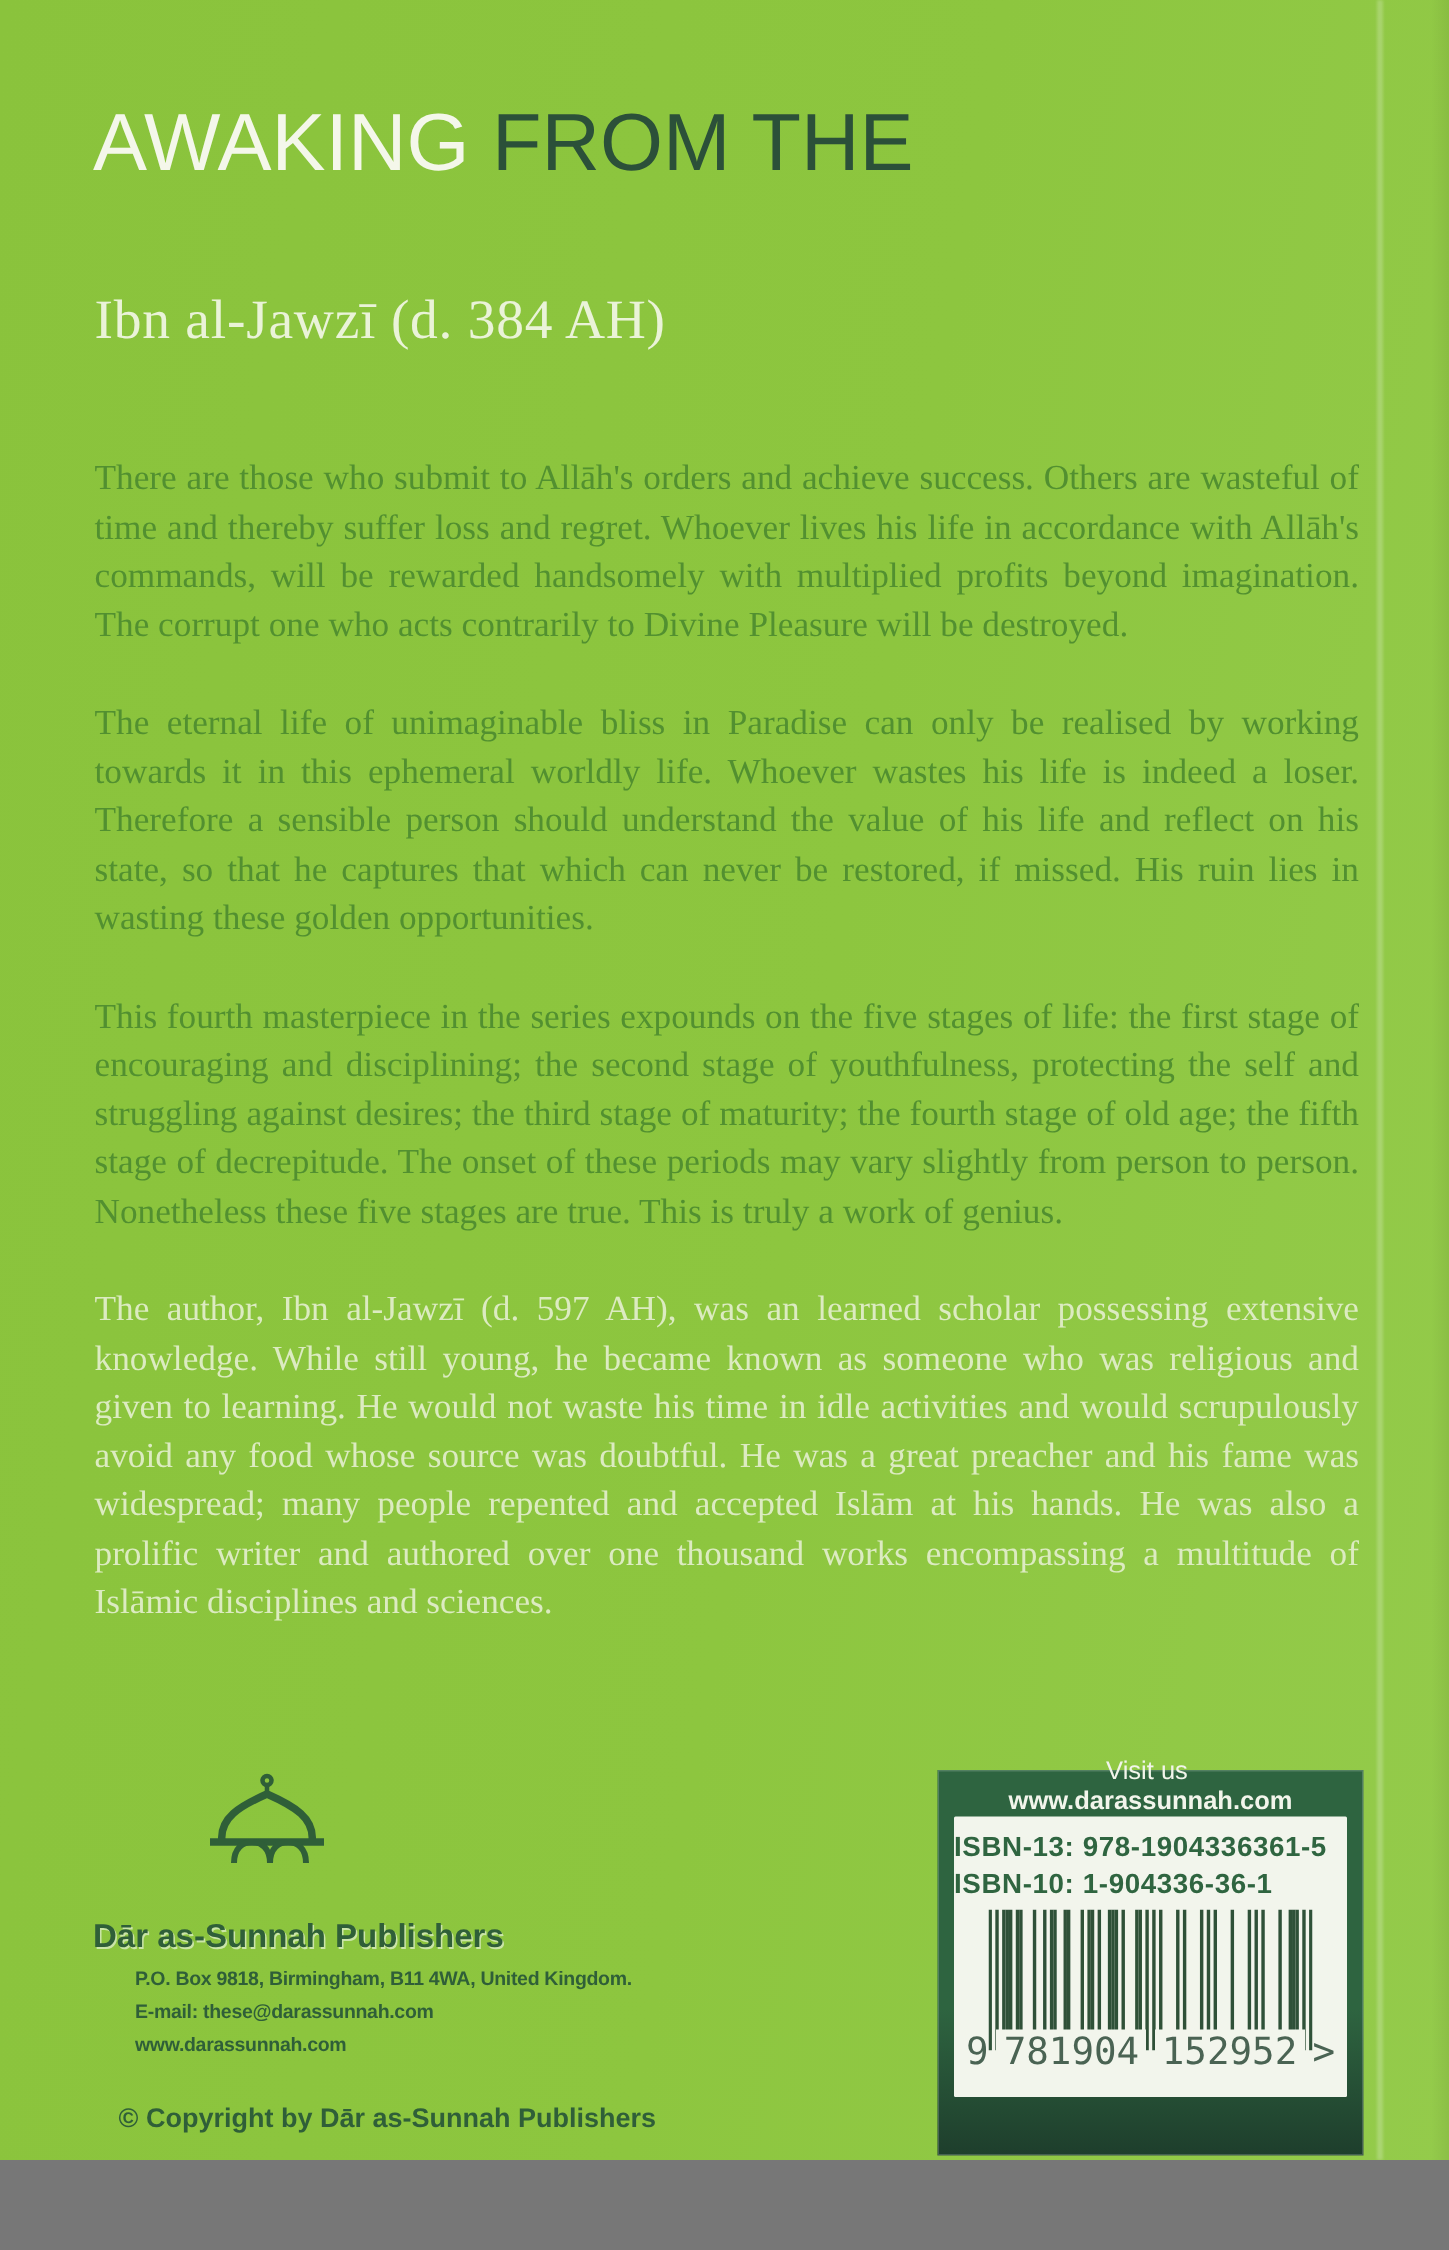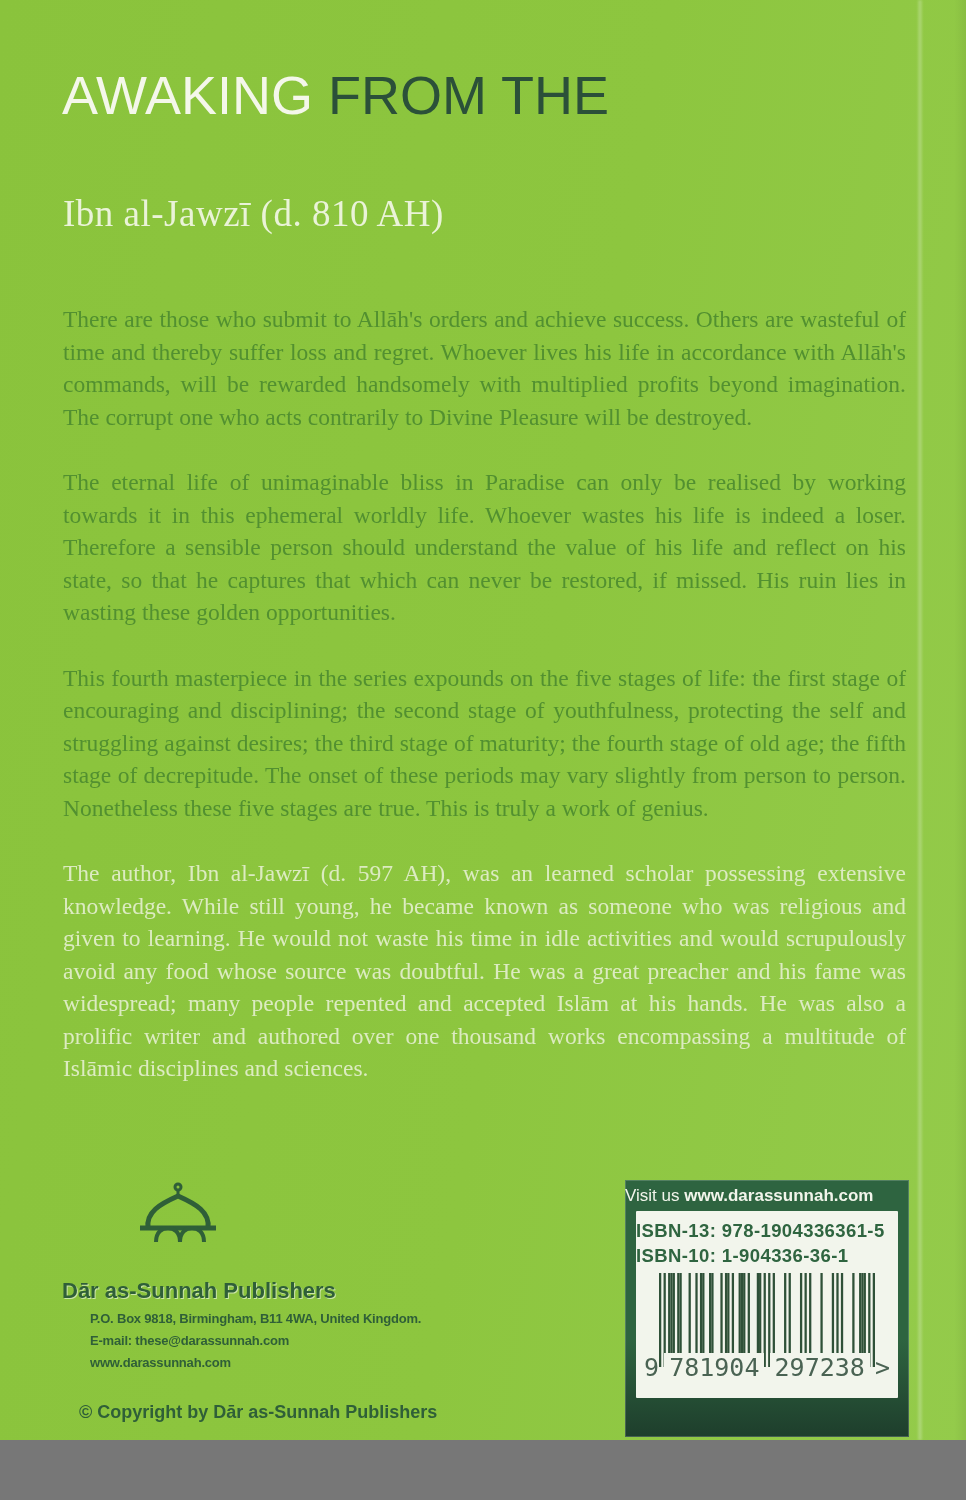--- a/index.html
+++ b/index.html
@@ -76,23 +76,24 @@
     color:var(--pub-text);
   }
 
   
   .panel{
     position:absolute;left:625px;top:1180px;width:284px;height:257px;
     background:linear-gradient(to bottom,var(--panel-bg) 0%,var(--panel-bg) 62%,var(--panel-bg-dark) 100%);
     box-shadow:0 0 0 1px rgba(255,255,255,.18) inset;
   }
   .visit{
-    height:31px;display:flex;align-items:center;justify-content:flex-start;
+    height:31px;display:flex;align-items:center;justify-content:flex-end;
     font-family:"Liberation Sans",sans-serif;font-size:17px;color:var(--panel-text);
     white-space:pre;
+    flex-direction:column;
   }
   .visit b{font-weight:700;}
   .white-box{
     margin:0 11px;height:187px;background:var(--box-bg);
     padding-top:7px;border-radius:1px;
   }
   .isbn{
     text-align:left;font-family:"Liberation Sans",sans-serif;
     font-size:18.5px;font-weight:700;color:var(--isbn-text);
     line-height:25px;letter-spacing:.4px;
@@ -108,21 +109,21 @@
 </style>
 </head>
 <body>
 
 <div class="page">
 
   <h1 class="title">
     <span class="line"><span class="w">AWAKING</span><span> </span><span class="d">FROM THE</span></span>
   </h1>
 
-  <div class="author">Ibn al-Jawzī (d. 810 AH)</div>
+  <div class="author">Ibn al-Jawzī (d. 384 AH)</div>
 
   <div class="paragraphs">
     <p>There are those who submit to Allāh's orders and achieve success. Others are wasteful of time and thereby suffer loss and regret. Whoever lives his life in accordance with Allāh's commands, will be rewarded handsomely with multiplied profits beyond imagination. The corrupt one who acts contrarily to Divine Pleasure will be destroyed.</p>
     <p>The eternal life of unimaginable bliss in Paradise can only be realised by working towards it in this ephemeral worldly life. Whoever wastes his life is indeed a loser. Therefore a sensible person should understand the value of his life and reflect on his state, so that he captures that which can never be restored, if missed. His ruin lies in wasting these golden opportunities.</p>
     <p>This fourth masterpiece in the series expounds on the five stages of life: the first stage of encouraging and disciplining; the second stage of youthfulness, protecting the self and struggling against desires; the third stage of maturity; the fourth stage of old age; the fifth stage of decrepitude. The onset of these periods may vary slightly from person to person. Nonetheless these five stages are true. This is truly a work of genius.</p>
     <p class="pale">The author, Ibn al-Jawzī (d. 597 AH), was an learned scholar possessing extensive knowledge. While still young, he became known as someone who was religious and given to learning. He would not waste his time in idle activities and would scrupulously avoid any food whose source was doubtful. He was a great preacher and his fame was widespread; many people repented and accepted Islām at his hands. He was also a prolific writer and authored over one thousand works encompassing a multitude of Islāmic disciplines and sciences.</p>
   </div>
 
   <div class="pub-block">
     <svg class="pub-logo" width="168" height="94" viewBox="0 0 168 94">
@@ -191,19 +192,19 @@
           <rect x="85" y="0" width="1" height="58"></rect>
           <rect x="88" y="0" width="1" height="58"></rect>
           <rect x="89" y="0" width="1" height="58"></rect>
           <rect x="90" y="0" width="1" height="58"></rect>
           <rect x="92" y="0" width="1" height="66"></rect>
           <rect x="94" y="0" width="1" height="66"></rect>
         </svg>
       <div class="digits">
         <span>9</span>
         <span class="grp">781904</span>
-        <span class="grp">297238</span>
+        <span class="grp">152952</span>
         <span>&gt;</span>
       </div>
     </div>
   </div>
 
 </div>
 
 </body></html>

